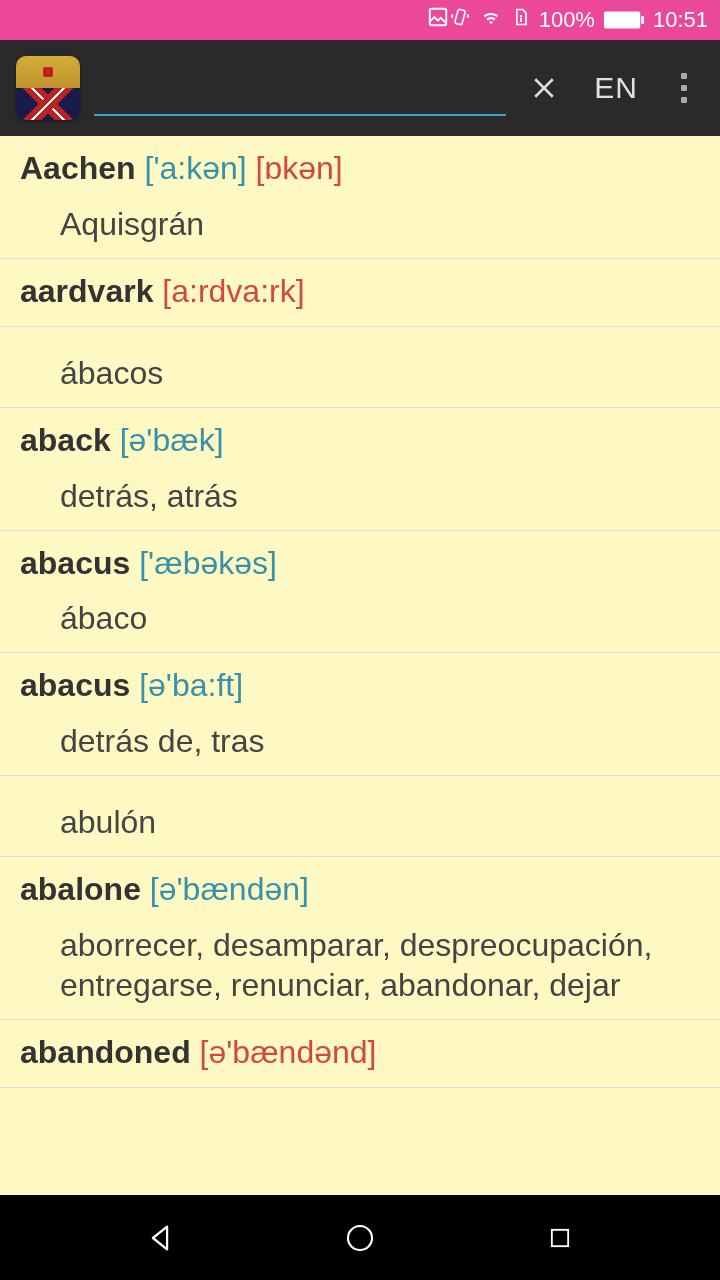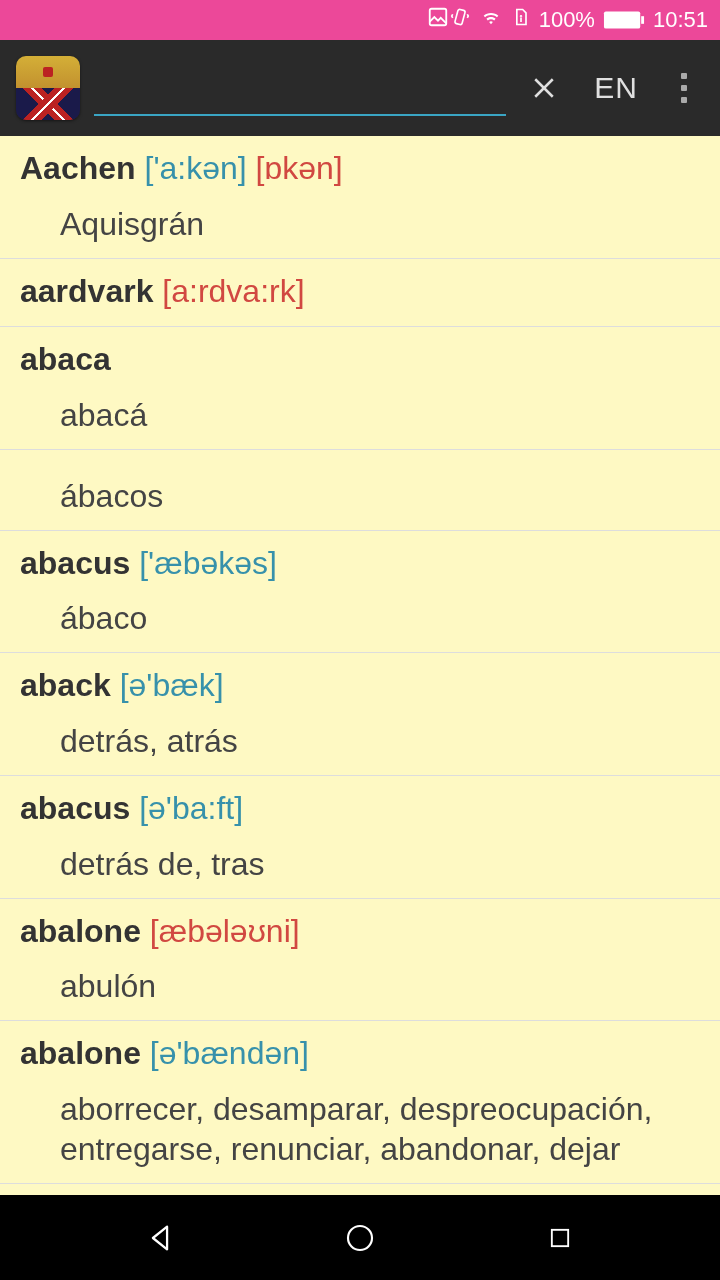--- a/index.html
+++ b/index.html
@@ -171,40 +171,35 @@
 
 <div class="content" id="entries-container">
     <div class="entry">
       <div class="entry-head"><span class="word">Aachen</span> <span class="ipa-blue">['a:kən]</span> <span class="ipa-red">[ɒkən]</span></div>
       <div class="translation">Aquisgrán</div>
     </div>
     <div class="entry">
       <div class="entry-head"><span class="word">aardvark</span> <span class="ipa-red">[a:rdva:rk]</span></div>
     </div>
     <div class="entry">
-      <div class="entry-head"><span class="word">abaca</span></div>
-      <div class="translation">abacá</div>
-    </div>
-    <div class="entry">
       <div class="translation">ábacos</div>
+    </div>
+    <div class="entry">
+      <div class="entry-head"><span class="word">aback</span> <span class="ipa-blue">[ə'bæk]</span></div>
+      <div class="translation">detrás, atrás</div>
     </div>
     <div class="entry">
       <div class="entry-head"><span class="word">abacus</span> <span class="ipa-blue">['æbəkəs]</span></div>
       <div class="translation">ábaco</div>
     </div>
     <div class="entry">
-      <div class="entry-head"><span class="word">aback</span> <span class="ipa-blue">[ə'bæk]</span></div>
-      <div class="translation">detrás, atrás</div>
-    </div>
-    <div class="entry">
       <div class="entry-head"><span class="word">abacus</span> <span class="ipa-blue">[ə'ba:ft]</span></div>
       <div class="translation">detrás de, tras</div>
     </div>
     <div class="entry">
-      <div class="entry-head"><span class="word">abalone</span> <span class="ipa-red">[æbələʊni]</span></div>
       <div class="translation">abulón</div>
     </div>
     <div class="entry">
       <div class="entry-head"><span class="word">abalone</span> <span class="ipa-blue">[ə'bændən]</span></div>
       <div class="translation">aborrecer, desamparar, despreocupación, entregarse, renunciar, abandonar, dejar</div>
     </div>
     <div class="entry">
       <div class="entry-head"><span class="word">abandoned</span> <span class="ipa-red">[ə'bændənd]</span></div>
     </div>
   </div>

